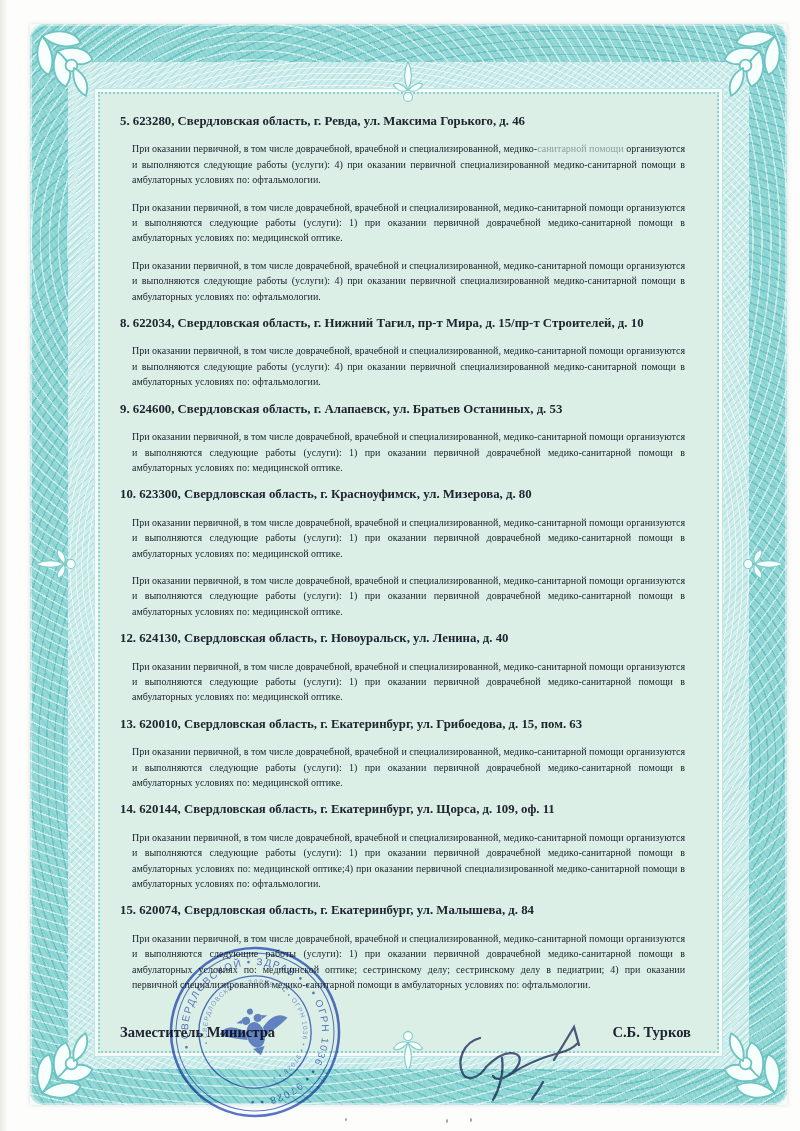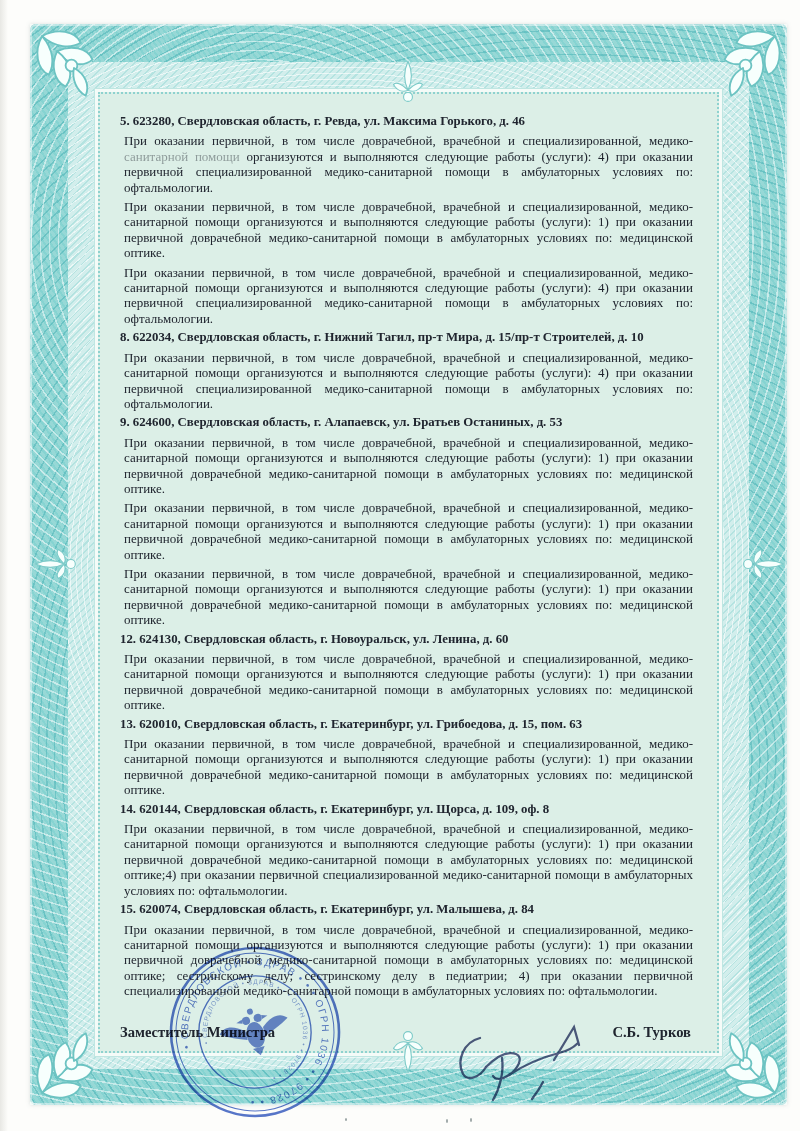--- a/index.html
+++ b/index.html
@@ -19,21 +19,21 @@
     background:#f6fbf9;
   }
   .band1{
     position:absolute;inset:0;
     padding:38px 38px 36px 38px;box-sizing:border-box;
     background-color:#97d8d6;
     background-image:
       repeating-radial-gradient(circle at 30% 20%, rgba(255,255,255,.5) 0 1.5px, rgba(255,255,255,0) 1.5px 9px),
       repeating-radial-gradient(circle at 72% 68%, rgba(64,172,176,.45) 0 1.5px, rgba(64,172,176,0) 1.5px 8px),
       repeating-linear-gradient(55deg, rgba(120,208,206,.55) 0 2px, rgba(120,208,206,0) 2px 5px);
-    border-radius:6px;
+    border-radius:14px;
     box-shadow:inset 0 0 0 2px rgba(255,255,255,.45);
   }
   .band2{
     height:100%;box-sizing:border-box;
     padding:26px 26px 12px 26px;
     background-color:#d2eeec;
     background-image:
       repeating-radial-gradient(circle at 40% 50%, rgba(255,255,255,.6) 0 1px, rgba(255,255,255,0) 1px 6px),
       repeating-linear-gradient(-45deg, rgba(150,216,213,.5) 0 1.5px, rgba(150,216,213,0) 1.5px 5px);
     border-radius:4px;
@@ -46,21 +46,21 @@
   .content{
     position:relative;height:100%;box-sizing:border-box;
     background:#dcefe7;
     border:2px dotted #8ed2cf;
     padding:20px 20px 14px 20px;
     overflow:hidden;
     color:#20252f;
   }
   
   .item-head{margin:0;font-weight:bold;font-size:12.8px;line-height:15.4px;}
-  .item-body{margin:4px;font-size:13px;line-height:15.4px;text-align:justify;}
+  .item-body{margin:12px;font-size:10px;line-height:15.4px;text-align:justify;}
   .faded{opacity:.42;filter:blur(.7px);}
   .sigrow{
     position:absolute;left:20px;right:26px;bottom:10px;
     display:flex;justify-content:space-between;align-items:baseline;
     font-weight:bold;font-size:14.6px;
   }
   
   .stamp{
     position:absolute;left:135px;top:918px;width:180px;height:180px;
     mix-blend-mode:multiply;opacity:.85;transform:rotate(-14deg);
@@ -98,31 +98,32 @@
   <p class="item-body">При оказании первичной, в том числе доврачебной, врачебной и специализированной, медико-санитарной помощи организуются и выполняются следующие работы (услуги): 1) при оказании первичной доврачебной медико-санитарной помощи в амбулаторных условиях по: медицинской оптике.</p>
 
   <p class="item-body">При оказании первичной, в том числе доврачебной, врачебной и специализированной, медико-санитарной помощи организуются и выполняются следующие работы (услуги): 4) при оказании первичной специализированной медико-санитарной помощи в амбулаторных условиях по: офтальмологии.</p>
 
   <p class="item-head">8. 622034, Свердловская область, г. Нижний Тагил, пр-т Мира, д. 15/пр-т Строителей, д. 10</p>
   <p class="item-body">При оказании первичной, в том числе доврачебной, врачебной и специализированной, медико-санитарной помощи организуются и выполняются следующие работы (услуги): 4) при оказании первичной специализированной медико-санитарной помощи в амбулаторных условиях по: офтальмологии.</p>
 
   <p class="item-head">9. 624600, Свердловская область, г. Алапаевск, ул. Братьев Останиных, д. 53</p>
   <p class="item-body">При оказании первичной, в том числе доврачебной, врачебной и специализированной, медико-санитарной помощи организуются и выполняются следующие работы (услуги): 1) при оказании первичной доврачебной медико-санитарной помощи в амбулаторных условиях по: медицинской оптике.</p>
 
-  <p class="item-body">При оказании первичной, в том числе доврачебной, врачебной и специализированной, медико-санитарной помощи организуются и выполняются следующие работы (услуги): 1) при оказании первичной доврачебной медико-санитарной помощи в амбулаторных условиях по: медицинской оптике.</p>
-
-  <p class="item-body">При оказании первичной, в том числе доврачебной, врачебной и специализированной, медико-санитарной помощи организуются и выполняются следующие работы (услуги): 1) при оказании первичной доврачебной медико-санитарной помощи в амбулаторных условиях по: медицинской оптике.</p>
-
-  <p class="item-head">12. 624130, Свердловская область, г. Новоуральск, ул. Ленина, д. 60</p>
+  <p class="item-head">10. 623300, Свердловская область, г. Красноуфимск, ул. Мизерова, д. 80</p>
+  <p class="item-body">При оказании первичной, в том числе доврачебной, врачебной и специализированной, медико-санитарной помощи организуются и выполняются следующие работы (услуги): 1) при оказании первичной доврачебной медико-санитарной помощи в амбулаторных условиях по: медицинской оптике.</p>
+
+  <p class="item-body">При оказании первичной, в том числе доврачебной, врачебной и специализированной, медико-санитарной помощи организуются и выполняются следующие работы (услуги): 1) при оказании первичной доврачебной медико-санитарной помощи в амбулаторных условиях по: медицинской оптике.</p>
+
+  <p class="item-head">12. 624130, Свердловская область, г. Новоуральск, ул. Ленина, д. 40</p>
   <p class="item-body">При оказании первичной, в том числе доврачебной, врачебной и специализированной, медико-санитарной помощи организуются и выполняются следующие работы (услуги): 1) при оказании первичной доврачебной медико-санитарной помощи в амбулаторных условиях по: медицинской оптике.</p>
 
   <p class="item-head">13. 620010, Свердловская область, г. Екатеринбург, ул. Грибоедова, д. 15, пом. 63</p>
   <p class="item-body">При оказании первичной, в том числе доврачебной, врачебной и специализированной, медико-санитарной помощи организуются и выполняются следующие работы (услуги): 1) при оказании первичной доврачебной медико-санитарной помощи в амбулаторных условиях по: медицинской оптике.</p>
 
-  <p class="item-head">14. 620144, Свердловская область, г. Екатеринбург, ул. Щорса, д. 109, оф. 8</p>
+  <p class="item-head">14. 620144, Свердловская область, г. Екатеринбург, ул. Щорса, д. 109, оф. 11</p>
   <p class="item-body">При оказании первичной, в том числе доврачебной, врачебной и специализированной, медико-санитарной помощи организуются и выполняются следующие работы (услуги): 1) при оказании первичной доврачебной медико-санитарной помощи в амбулаторных условиях по: медицинской оптике;4) при оказании первичной специализированной медико-санитарной помощи в амбулаторных условиях по: офтальмологии.</p>
 
   <p class="item-head">15. 620074, Свердловская область, г. Екатеринбург, ул. Малышева, д. 84</p>
   <p class="item-body">При оказании первичной, в том числе доврачебной, врачебной и специализированной, медико-санитарной помощи организуются и выполняются следующие работы (услуги): 1) при оказании первичной доврачебной медико-санитарной помощи в амбулаторных условиях по: медицинской оптике; сестринскому делу; сестринскому делу в педиатрии; 4) при оказании первичной специализированной медико-санитарной помощи в амбулаторных условиях по: офтальмологии.</p>
 </div>
             <div class="sigrow">
               <span>Заместитель Министра</span>
               <span>С.Б. Турков</span>
             </div>
           </div>

